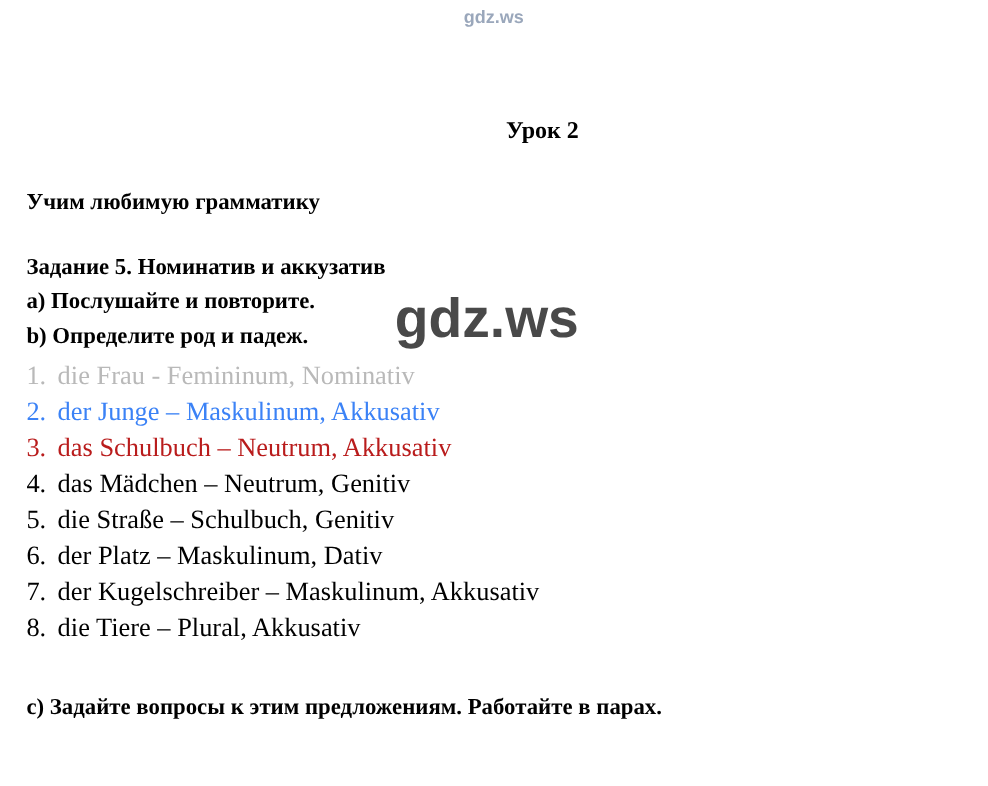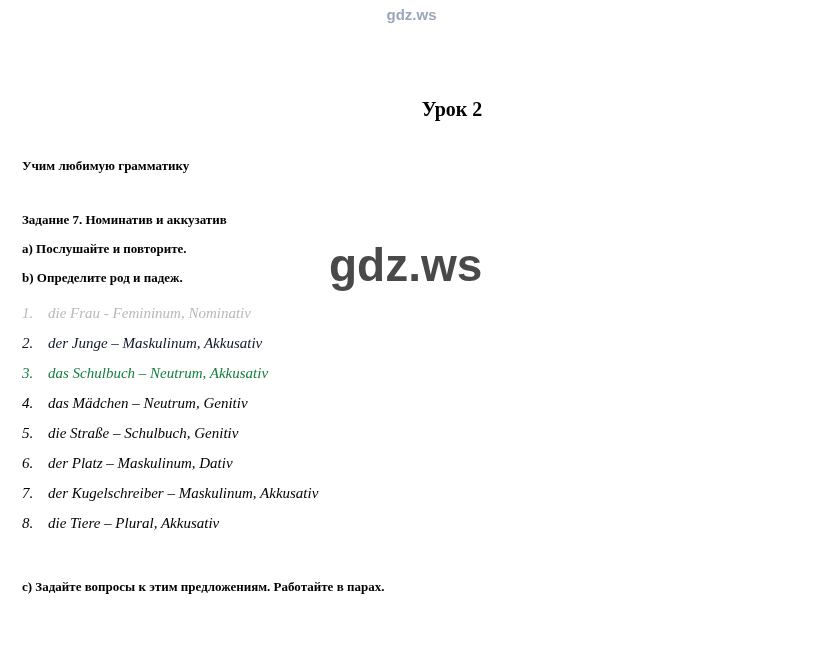--- a/index.html
+++ b/index.html
@@ -54,62 +54,61 @@
     width: 100%;
     text-align: center;
     font-size: 20px;
     font-weight: bold;
     padding-left: 81px;
     box-sizing: border-box;
   }
   .heading {
     position: absolute;
     left: 22px;
-    font-size: 13px;
+    font-size: 19px;
     font-weight: bold;
     white-space: nowrap;
   }
   .h-grammar { top: 158px; }
   .h-task    { top: 212px; }
   .h-a       { top: 241px; }
   .h-b       { top: 270px; }
   .h-c       { top: 531px; margin-top: 48px; }
 
   .list {
     position: absolute;
     top: 298px;
     left: 22px;
     width: 700px;
   }
   .list-item {
-    font-size: 15px;
+    font-size: 22px;
     line-height: 30px;
     white-space: nowrap;
-    font-style: italic;
   }
   .num {
     display: inline-block;
     width: 26px;
   }
   .faded-1 { color: #b9b9b9; }
-  .faded-2 { color: #0f172a; }
-  .faded-3 { color: #15803d; }
+  .faded-2 { color: #3b82f6; }
+  .faded-3 { color: #b91c1c; }
 </style>
 </head>
 <body>
 
 <div class="page">
 
   <div class="watermark-top">gdz.ws</div>
 
   <div class="lesson-title">Урок 2</div>
 
   <div class="heading h-grammar">Учим любимую грамматику</div>
 
-  <div class="heading h-task">Задание 7. Номинатив и аккузатив</div>
+  <div class="heading h-task">Задание 5. Номинатив и аккузатив</div>
 
   <div class="heading h-a">a) Послушайте и повторите.</div>
 
   <div class="heading h-b">b) Определите род и падеж.</div>
 
   <div class="list">
     <div class="list-item faded-1">
       <span class="num">1.</span><span>die Frau - Femininum, Nominativ</span>
     </div>
     <div class="list-item faded-2">

